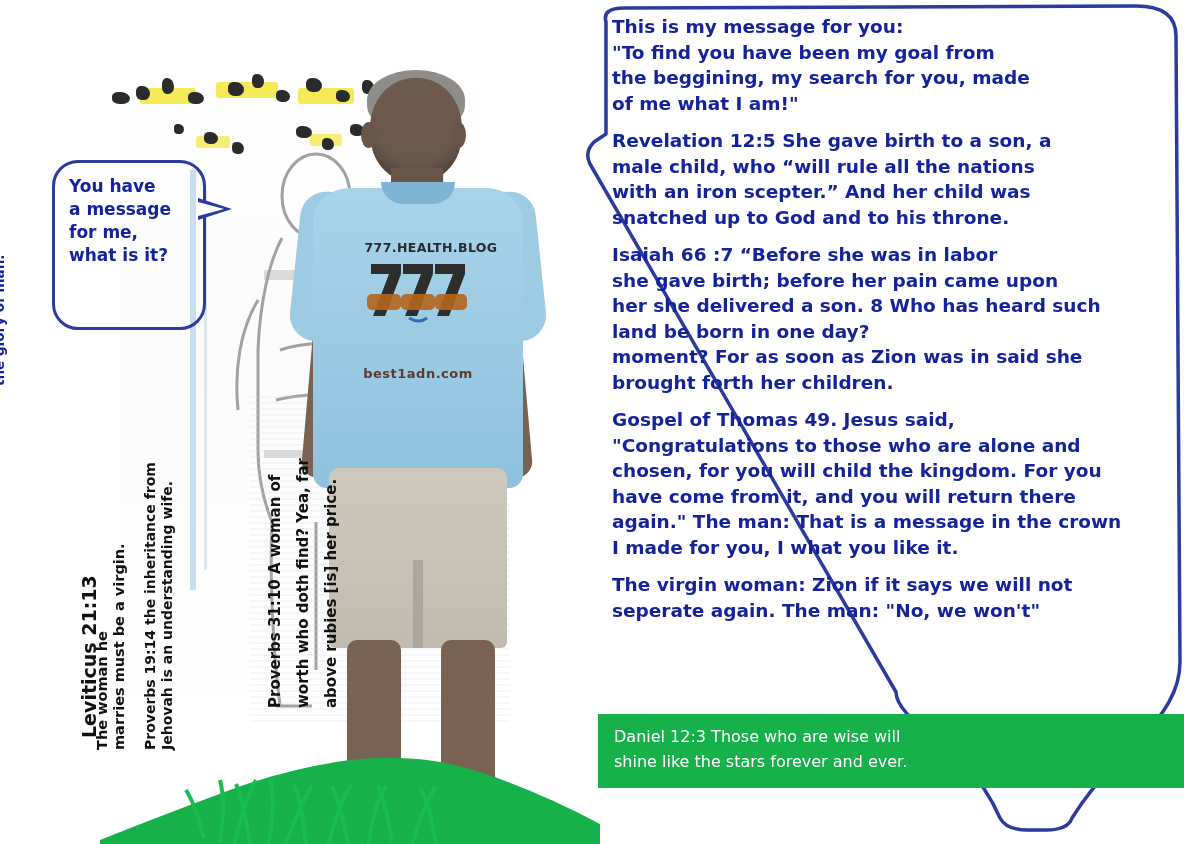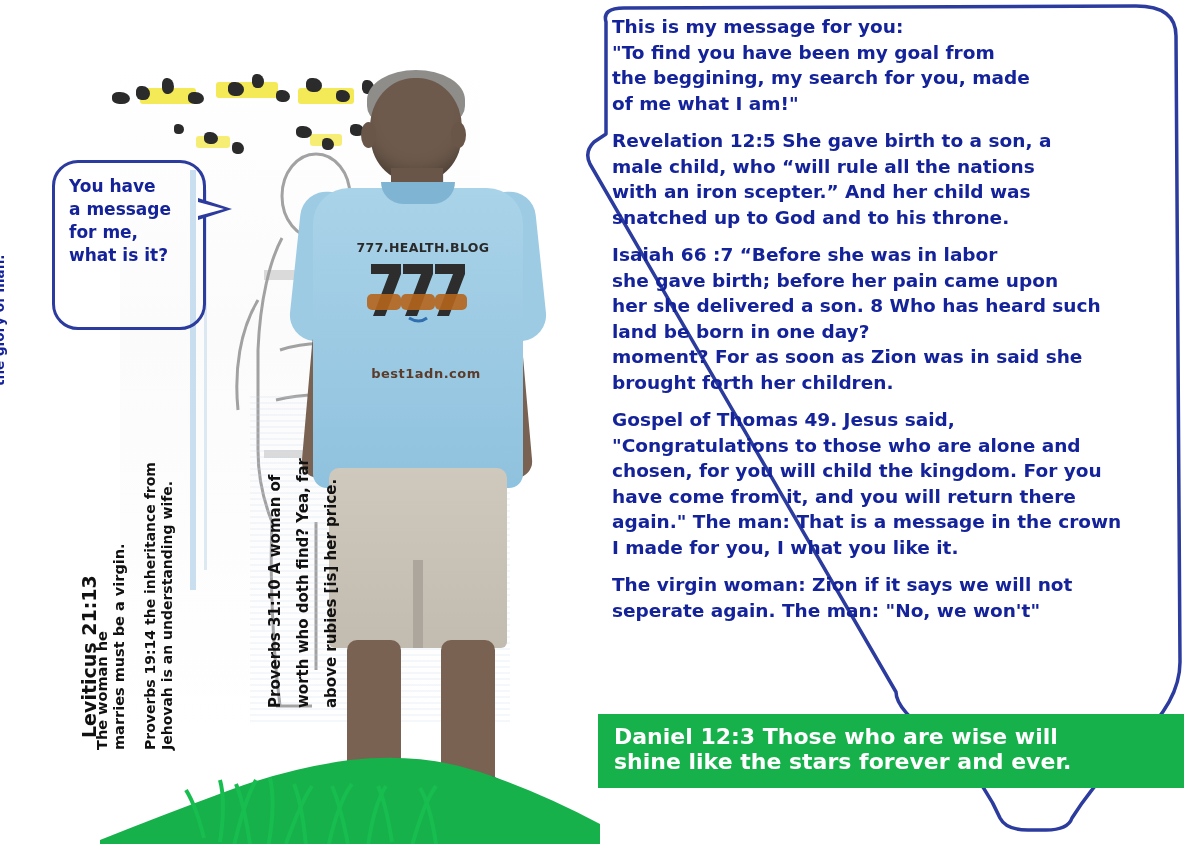--- a/index.html
+++ b/index.html
@@ -82,43 +82,43 @@
   .leg{position:absolute;top:580px;width:54px;height:152px;background:#7a6252;border-radius:10px;}
   .leg.l{left:52px;}
   .leg.r{left:146px;}
   .shoe{position:absolute;top:716px;width:72px;height:34px;background:#3d4a63;border-radius:16px 16px 8px 8px;}
   .shoe.l{left:40px;}
   .shoe.r{left:138px;}
   .shoe:after{content:"";position:absolute;left:4px;bottom:2px;width:64px;height:8px;background:#eaeaea;border-radius:6px;}
 
   
   .shirt-brand{
-    position:absolute;left:5px;top:52px;width:210px;text-align:center;
+    position:absolute;left:13px;top:52px;width:210px;text-align:center;
     font-size:12.5px;font-weight:700;color:#2a2a2a;letter-spacing:.4px;
     font-family:"DejaVu Sans", sans-serif;
   }
   .logo777{
     position:absolute;left:52px;top:72px;width:106px;height:74px;
   }
   .shirt-url{
-    position:absolute;left:8px;top:178px;width:210px;text-align:center;
+    position:absolute;left:0;top:178px;width:210px;text-align:center;
     font-size:13px;font-weight:700;color:#5b3b2a;letter-spacing:.5px;
   }
 
   
   .grass{
     position:absolute;left:0px;top:700px;width:560px;height:140px;
   }
 
   
   .green-banner{
     position:absolute;left:598px;top:714px;width:586px;height:74px;background:#16b14b;
   }
   .green-banner .bt{
-    color:#ffffff;font-weight:700;font-size:22px;line-height:25px;
+    color:#ffffff;font-weight:400;font-size:16px;line-height:25px;
     padding:10px 12px 0 16px;font-family:"DejaVu Sans", sans-serif;
   }
 
   
   .bubble-left{
     position:absolute;left:52px;top:160px;width:148px;height:164px;
     border:3px solid #2b3b9e;border-radius:26px;background:transparent;
   }
   .bubble-left .txt{
     padding:12px 10px 0 14px;color:#14239a;font-weight:700;font-size:17px;line-height:23px;

